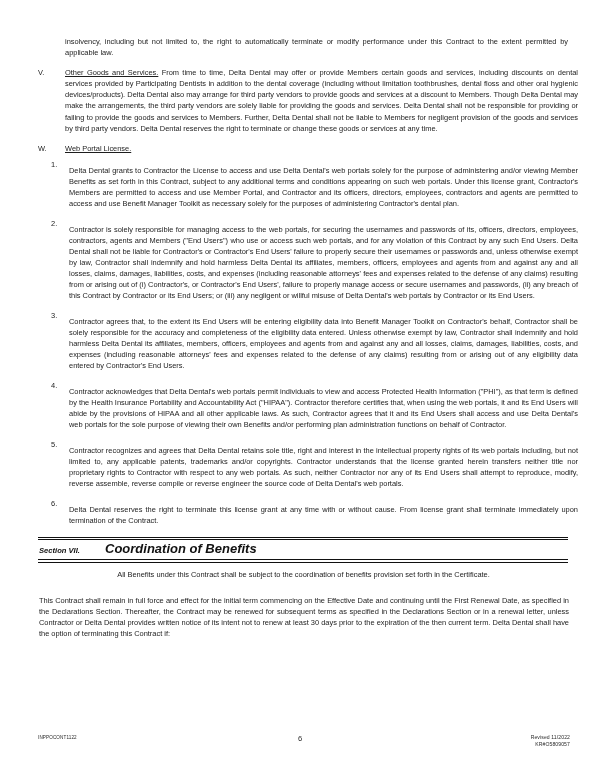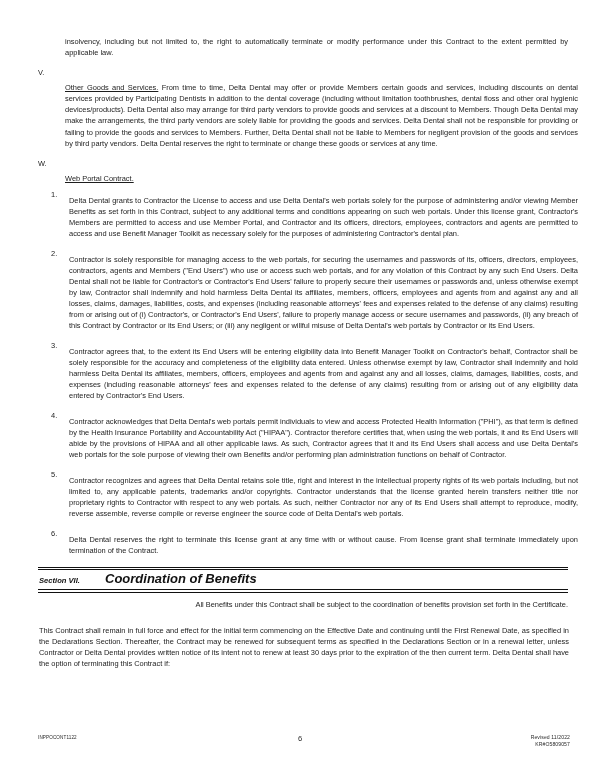--- a/index.html
+++ b/index.html
@@ -48,21 +48,20 @@
   }
   .alpha-marker {
     flex: 0 0 27px;
     font-size: 7.45px;
     line-height: 11.1px;
     color: #1d1d1d;
   }
   .alpha-body {
     flex: 1 1 auto;
     width: 503px;
-    margin-top: 15px;
   }
   .run-in-title {
     text-decoration: underline;
     text-underline-offset: 1px;
   }
 
   
   .num-list {
     margin: 0;
     padding: 0;
@@ -124,21 +123,21 @@
     line-height: 10px;
     font-style: italic;
     font-weight: bold;
     color: #111;
   }
   .section-body {
     width: 530px;
     padding: 6px 0 6px 1px;
     box-sizing: border-box;
   }
-  .section-body .para { text-align: right; }
+  .section-body .para { text-align: center; }
 
   
   .after-section {
     margin: 9px 0 4px 1px;
     width: 530px;
   }
 
   
   .footer {
     position: absolute;
@@ -185,21 +184,21 @@
 
   <div class="para top-para">insolvency, including but not limited to, the right to automatically terminate or modify performance under this Contract to the extent permitted by applicable law.</div>
 
   <div class="alpha-item">
     <div class="alpha-marker">V.</div>
     <div class="alpha-body para"><span class="run-in-title">Other Goods and Services.</span><span> From time to time, Delta Dental may offer or provide Members certain goods and services, including discounts on dental services provided by Participating Dentists in addition to the dental coverage (including without limitation toothbrushes, dental floss and other oral hygienic devices/products). Delta Dental also may arrange for third party vendors to provide goods and services at a discount to Members. Though Delta Dental may make the arrangements, the third party vendors are solely liable for providing the goods and services. Delta Dental shall not be responsible for providing or failing to provide the goods and services to Members. Further, Delta Dental shall not be liable to Members for negligent provision of the goods and services by third party vendors. Delta Dental reserves the right to terminate or change these goods or services at any time.</span></div>
   </div>
 
   <div class="alpha-item alpha-head-line">
     <div class="alpha-marker">W.</div>
-    <div class="alpha-body para"><span class="run-in-title">Web Portal Contract.</span></div>
+    <div class="alpha-body para"><span class="run-in-title">Web Portal License.</span></div>
   </div>
 
   <ol class="num-list">
     <li class="num-item">
       <div class="num-marker">1.</div>
       <div class="num-body para">Delta Dental grants to Contractor the License to access and use Delta Dental's web portals solely for the purpose of administering and/or viewing Member Benefits as set forth in this Contract, subject to any additional terms and conditions appearing on such web portals. Under this license grant, Contractor's Members are permitted to access and use Member Portal, and Contractor and its officers, directors, employees, contractors and agents are permitted to access and use Benefit Manager Toolkit as necessary solely for the purposes of administering Contractor's dental plan.</div>
     </li>
     <li class="num-item">
       <div class="num-marker">2.</div>
       <div class="num-body para">Contractor is solely responsible for managing access to the web portals, for securing the usernames and passwords of its, officers, directors, employees, contractors, agents and Members ("End Users") who use or access such web portals, and for any violation of this Contract by any such End Users. Delta Dental shall not be liable for Contractor's or Contractor's End Users' failure to properly secure their usernames or passwords and, unless otherwise exempt by law, Contractor shall indemnify and hold harmless Delta Dental its affiliates, members, officers, employees and agents from and against any and all losses, claims, damages, liabilities, costs, and expenses (including reasonable attorneys' fees and expenses related to the defense of any claims) resulting from or arising out of (i) Contractor's, or Contractor's End Users', failure to properly manage access or secure usernames and passwords, (ii) any breach of this Contract by Contractor or its End Users; or (iii) any negligent or willful misuse of Delta Dental's web portals by Contractor or its End Users.</div>

